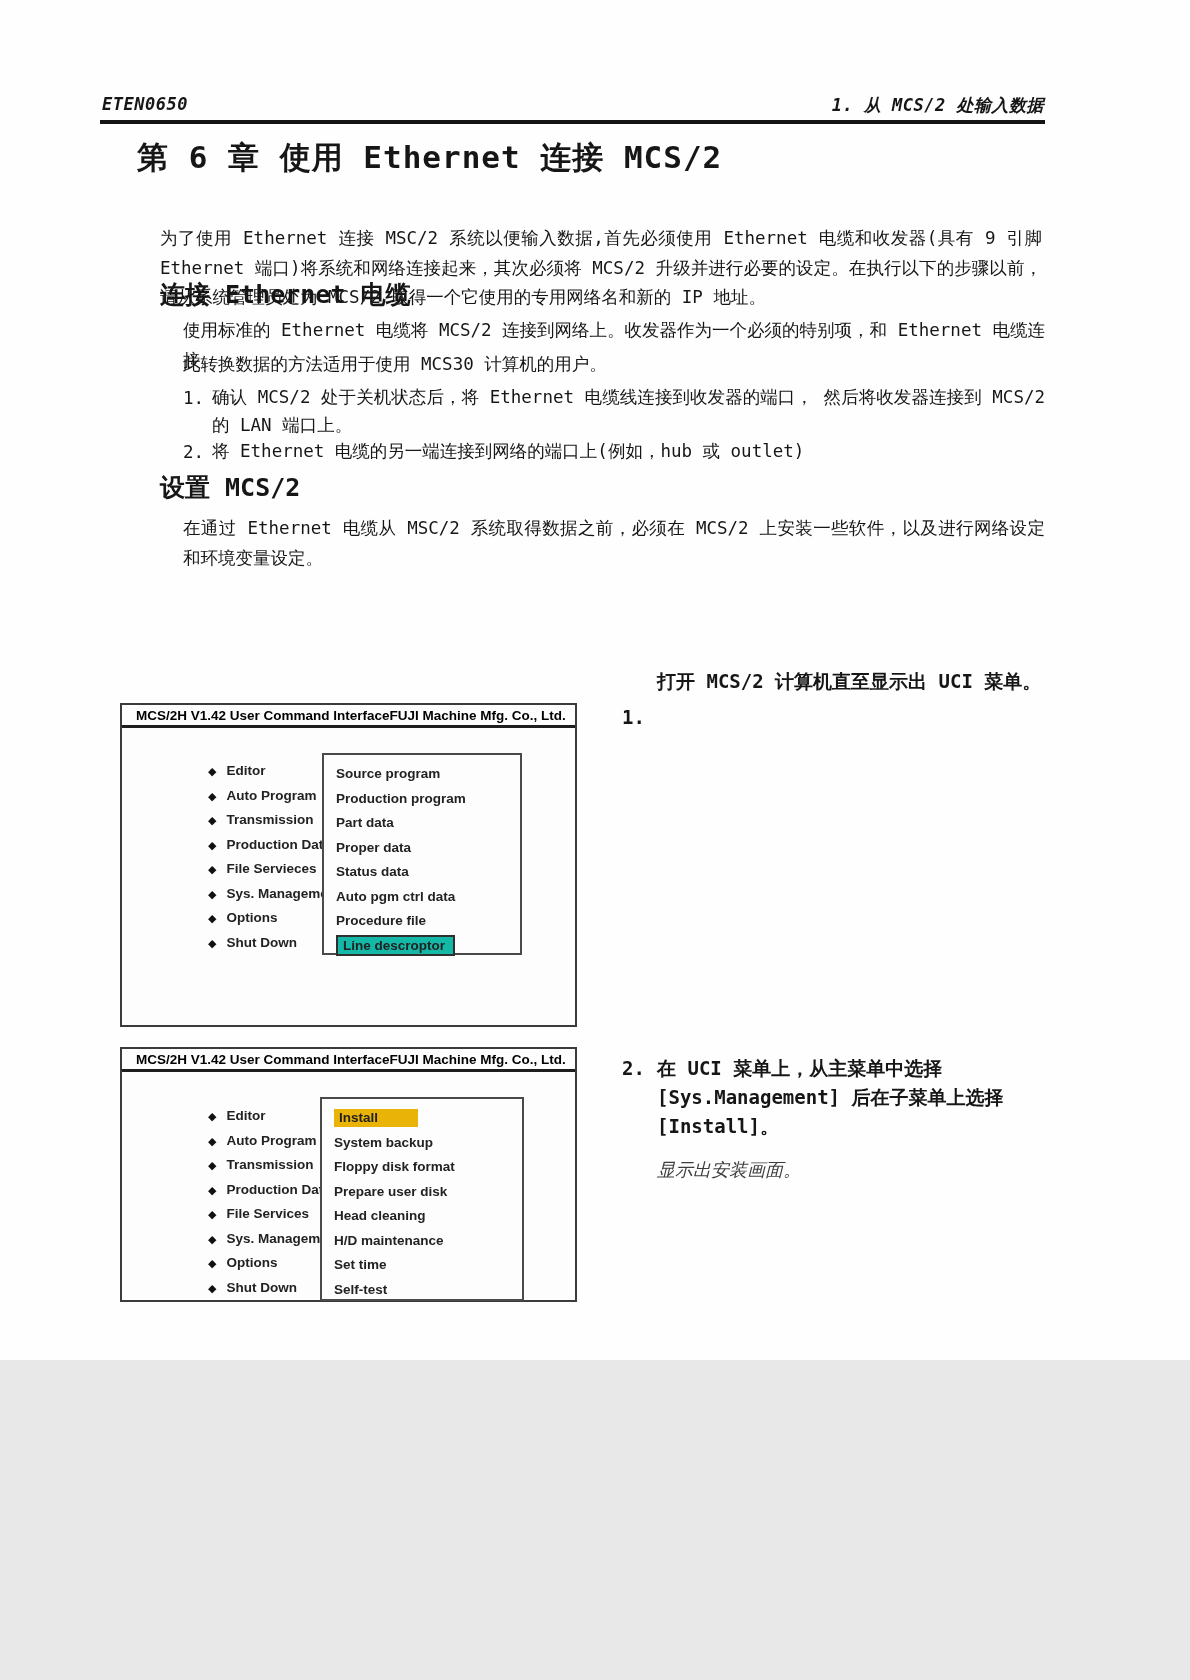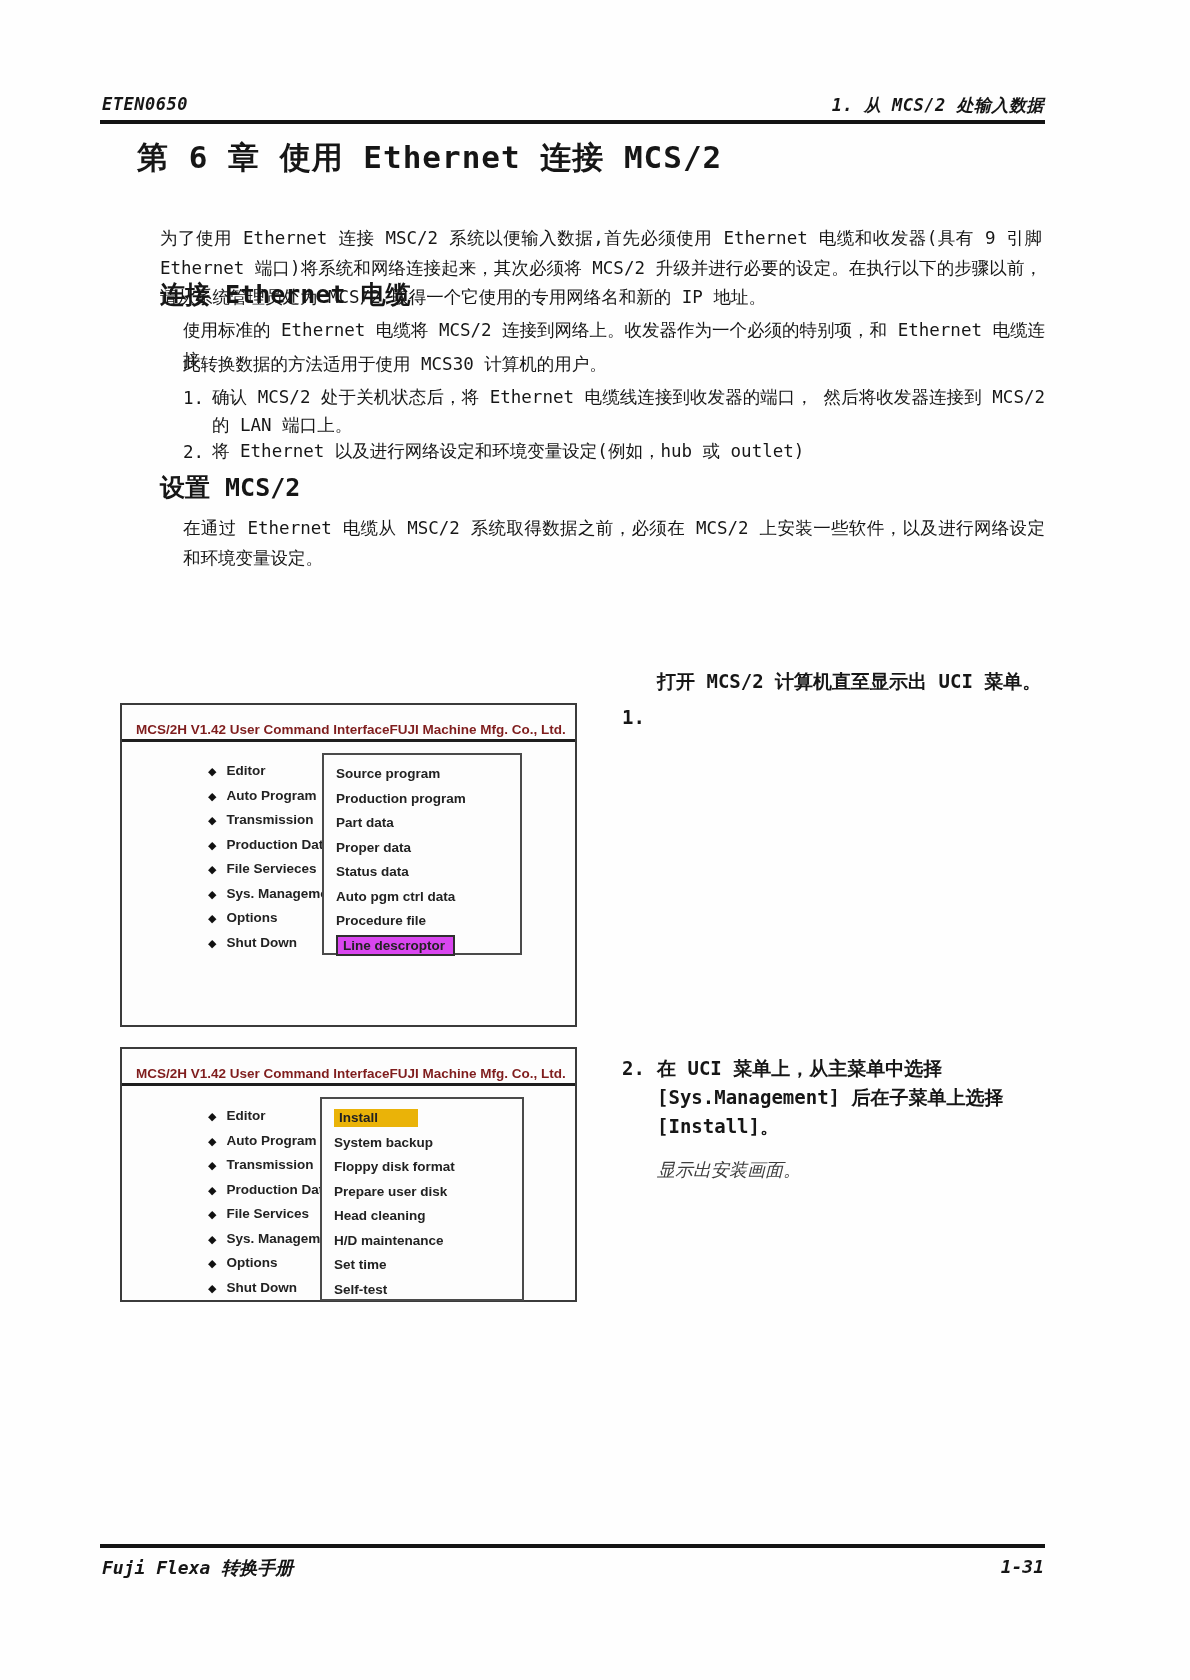--- a/index.html
+++ b/index.html
@@ -1,17 +1,17 @@
 <!DOCTYPE html>
 <html><head>
 <meta charset="utf-8">
 <style>
   html,body{margin:0;padding:0;background:#e8e8e8;}
   .page{
-    position:relative;width:1190px;height:1680px;background:#fefefe;
+    position:relative;width:1190px;height:1360px;background:#fefefe;
     margin:0 auto;overflow:hidden;color:#161616;
     font-family:"DejaVu Sans Mono","Liberation Mono",monospace;
   }
   .abs{position:absolute;}
 
   
   .runhead{font-size:17px;font-weight:bold;font-style:italic;letter-spacing:.5px;}
   .rule{background:#141414;height:4px;}
   .foottext{font-size:18px;font-weight:bold;font-style:italic;}
 
@@ -25,31 +25,31 @@
              font-family:"DejaVu Serif","Liberation Serif",serif;white-space:nowrap;}
 
   
   .screen{
     position:absolute;left:120px;width:453px;background:#fdfdfd;
     border:2px solid #3b3b3b;
     font-family:"Liberation Sans","DejaVu Sans",sans-serif;
   }
   .screen-head{
     display:flex;justify-content:space-between;align-items:center;
-    padding:17px 12px 2px 14px;border-bottom:3px solid #1e1e1e;
-    font-size:13.5px;font-weight:bold;color:#7f1d1d;white-space:nowrap;
+    padding:3px 12px 2px 14px;border-bottom:3px solid #1e1e1e;
+    font-size:13.5px;font-weight:bold;color:#000000;white-space:nowrap;
   }
   .menu{position:absolute;left:86px;display:flex;flex-direction:column;}
   .menu-row{height:24.5px;line-height:24.5px;display:flex;align-items:center;
             font-size:13.5px;font-weight:bold;color:#222;white-space:nowrap;}
   .bullet{font-size:11px;margin-right:10px;color:#111;}
   .submenu{position:absolute;border:2px solid #4a4a4a;background:#fdfdfd;padding-top:7px;}
   .submenu-row{height:24.5px;line-height:24.5px;padding-left:12px;
                font-size:13.5px;font-weight:bold;color:#222;white-space:nowrap;}
-  .hl-border{background:#d946ef;border:2px solid #2f2f2f;padding:0 8px 0 5px;
+  .hl-border{background:#14b8a6;border:2px solid #2f2f2f;padding:0 8px 0 5px;
              display:inline-block;line-height:17px;}
   .hl-fill{background:#eab308;padding:1px 40px 1px 5px;display:inline-block;line-height:16px;}
 </style>
 </head>
 <body>
 
 <div class="page">
 
   <div class="abs runhead" style="left:102px;top:94px;">ETEN0650</div>
   <div class="abs runhead" style="right:146px;top:94px;">1. 从 MCS/2 处输入数据</div>
@@ -59,21 +59,21 @@
 
   <div class="abs body-par" style="left:160px;top:186px;width:882px;margin-top:38px;">为了使用 Ethernet 连接 MSC/2 系统以便输入数据,首先必须使用 Ethernet 电缆和收发器(具有 9 引脚 Ethernet 端口)将系统和网络连接起来，其次必须将 MCS/2 升级并进行必要的设定。在执行以下的步骤以前，请从系统管理员处为 MCS/2 取得一个它使用的专用网络名和新的 IP 地址。</div>
 
   <div class="abs h2" style="left:160px;top:278px;">连接 Ethernet 电缆</div>
   <div class="abs body-par" style="left:183px;top:316px;width:862px;">使用标准的 Ethernet 电缆将 MCS/2 连接到网络上。收发器作为一个必须的特别项，和 Ethernet 电缆连接。</div>
   <div class="abs body-par" style="left:183px;top:350px;width:862px;">此转换数据的方法适用于使用 MCS30 计算机的用户。</div>
 
   <div class="abs list-num" style="left:183px;top:385px;">1.</div>
   <div class="abs body-par" style="left:212px;top:384px;width:833px;line-height:27.5px;">确认 MCS/2 处于关机状态后，将 Ethernet 电缆线连接到收发器的端口， 然后将收发器连接到 MCS/2 的 LAN 端口上。</div>
   <div class="abs list-num" style="left:183px;top:439px;">2.</div>
-  <div class="abs body-par" style="left:212px;top:438px;width:833px;line-height:27.5px;">将 Ethernet 以及进行网络设定和环境变量设定(例如，hub 或 outlet)</div>
+  <div class="abs body-par" style="left:212px;top:438px;width:833px;line-height:27.5px;">将 Ethernet 电缆的另一端连接到网络的端口上(例如，hub 或 outlet)</div>
 
   <div class="abs h2" style="left:160px;top:471px;">设置 MCS/2</div>
   <div class="abs body-par" style="left:183px;top:514px;width:862px;">在通过 Ethernet 电缆从 MSC/2 系统取得数据之前，必须在 MCS/2 上安装一些软件，以及进行网络设定和环境变量设定。</div>
 
   <div class="screen" style="top:703px;height:320px;">
     <div class="screen-head">
       <span>MCS/2H V1.42 User Command Interface</span>
       <span>FUJI Machine Mfg. Co., Ltd.</span>
     </div>
     <div class="menu" style="top:54px;">

